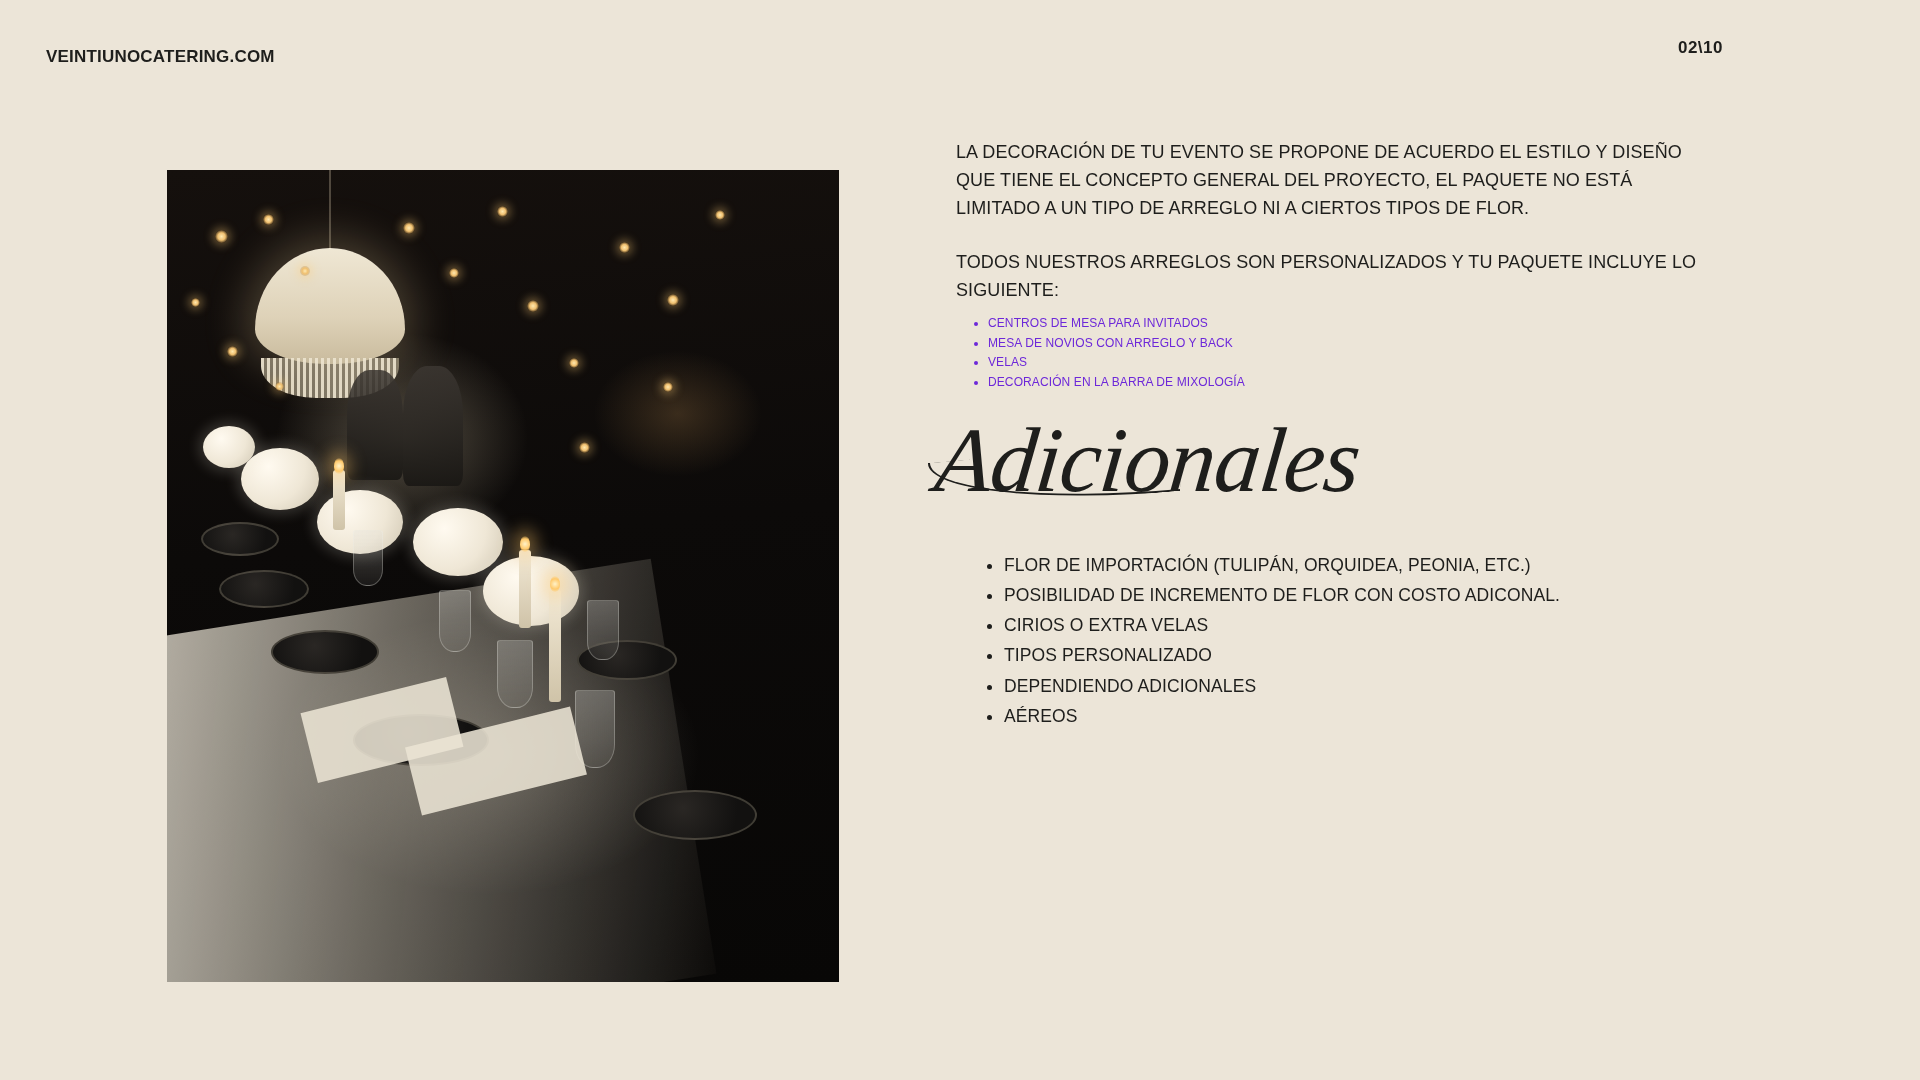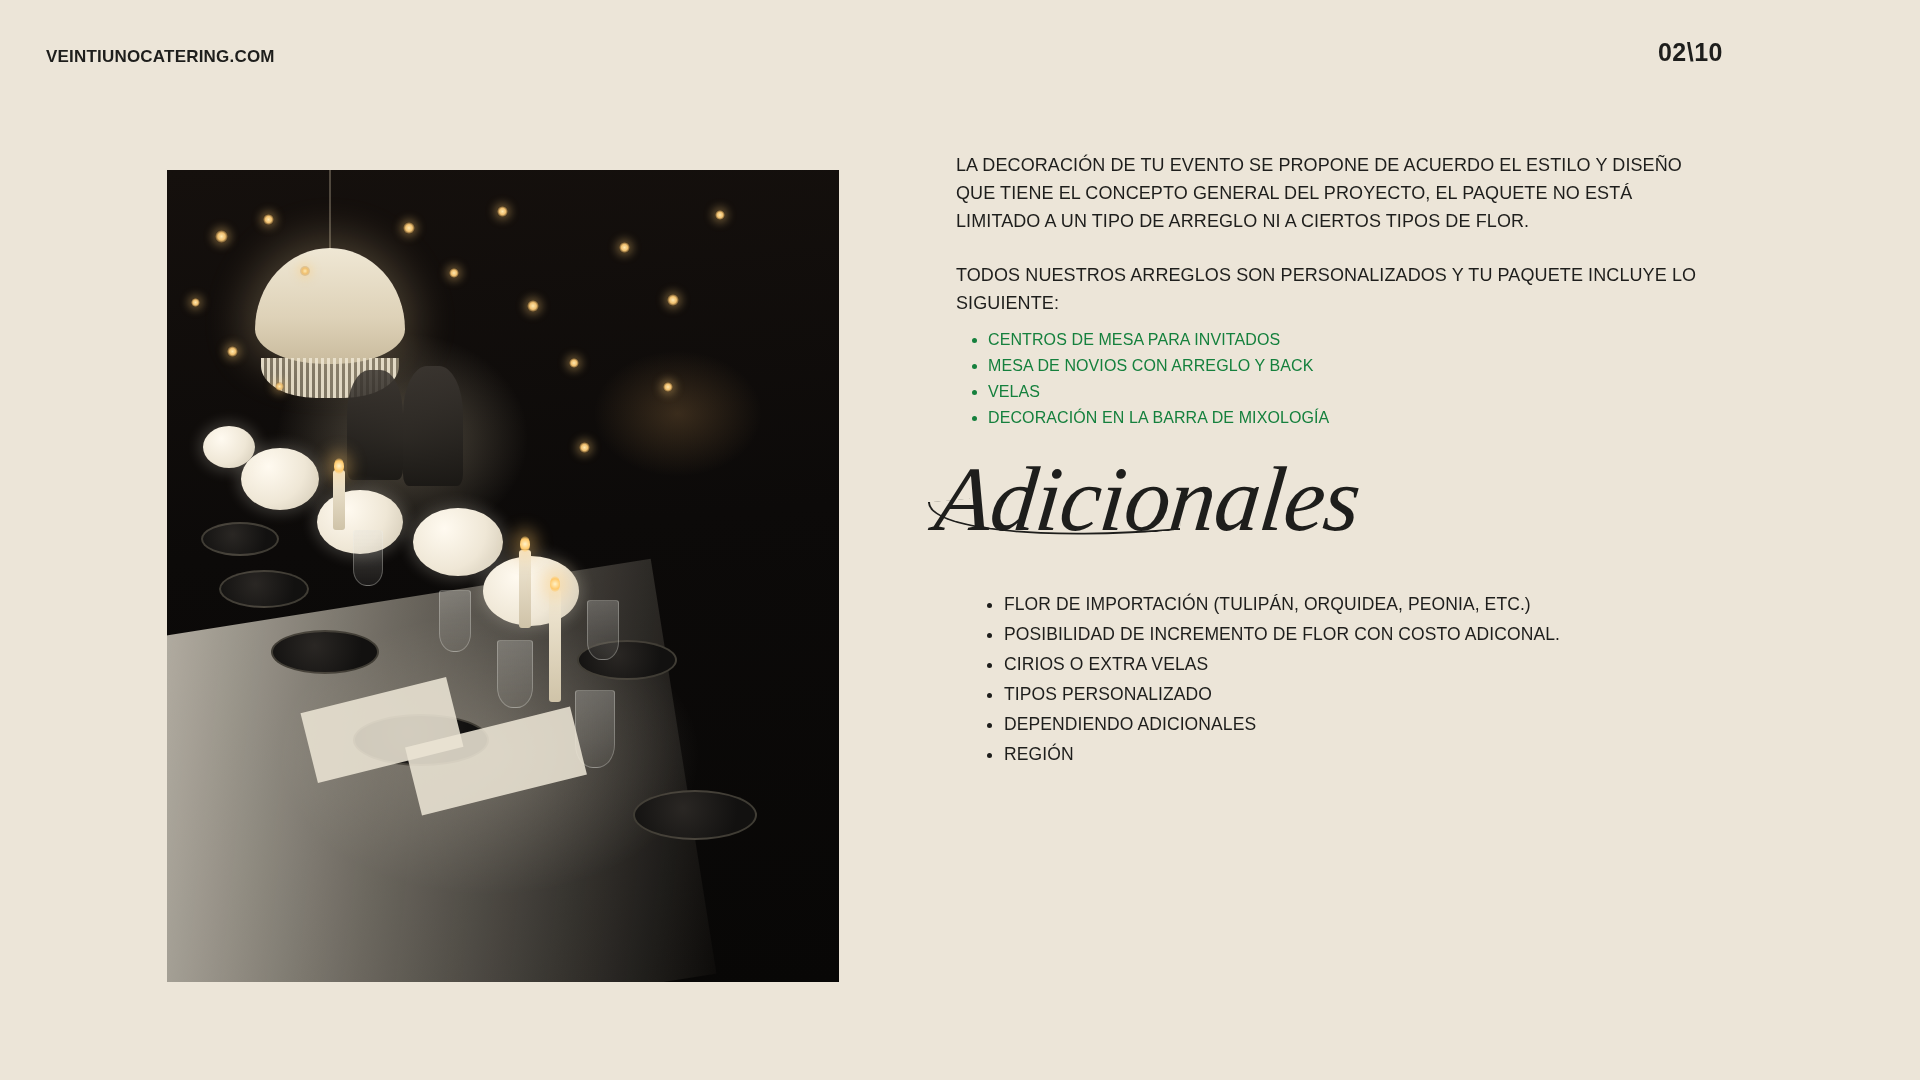--- a/index.html
+++ b/index.html
@@ -30,21 +30,21 @@
     top: 47px;
     font-size: 17px;
     font-weight: bold;
     letter-spacing: 0.2px;
     color: #1e1e1c;
   }
   .page-number {
     position: absolute;
     right: 46px;
     top: 38px;
-    font-size: 25px;
+    font-size: 17px;
     font-weight: bold;
     letter-spacing: 0.5px;
     color: #1e1e1c;
   }
 
   
   .photo-frame {
     position: absolute;
     left: 167px;
     top: 170px;
@@ -165,36 +165,36 @@
     line-height: 1;
     letter-spacing: 2px;
     font-weight: 400;
     color: #1e1e1c;
     margin: 0 0 36px 0;
   }
   .para {
     font-size: 18px;
     line-height: 1.56;
     letter-spacing: 0.1px;
-    margin: 16px 0 26px 0;
+    margin: 3px 0 26px 0;
     max-width: 762px;
     color: #1e1e1c;
   }
   .para:last-of-type { margin-bottom: 10px; }
 
   ul.bullets {
     margin: 6px 0 0 0;
     padding-left: 32px;
     list-style: disc;
   }
   ul.bullets li {
-    font-size: 16px;
+    font-size: 12px;
     line-height: 1.62;
     letter-spacing: 0.1px;
-    color: #15803d;
+    color: #6d28d9;
   }
 
   .script-heading {
     font-family: "Liberation Serif", serif;
     font-style: italic;
     font-size: 92px;
     line-height: 1;
     color: #1e1e1c;
     margin: 22px 0 0 -20px;
     letter-spacing: -1px;
@@ -311,18 +311,18 @@
       <span class="swash"></span>
     </div>
 
     <div class="extras">
       <ul>
         <li>FLOR DE IMPORTACIÓN (TULIPÁN, ORQUIDEA, PEONIA, ETC.)</li>
         <li>POSIBILIDAD DE INCREMENTO DE FLOR CON COSTO ADICONAL.</li>
         <li>CIRIOS O EXTRA VELAS</li>
         <li>TIPOS PERSONALIZADO</li>
         <li>DEPENDIENDO ADICIONALES</li>
-        <li>REGIÓN</li>
+        <li>AÉREOS</li>
       </ul>
     </div>
   </div>
 
 </div>
 
 </body></html>

